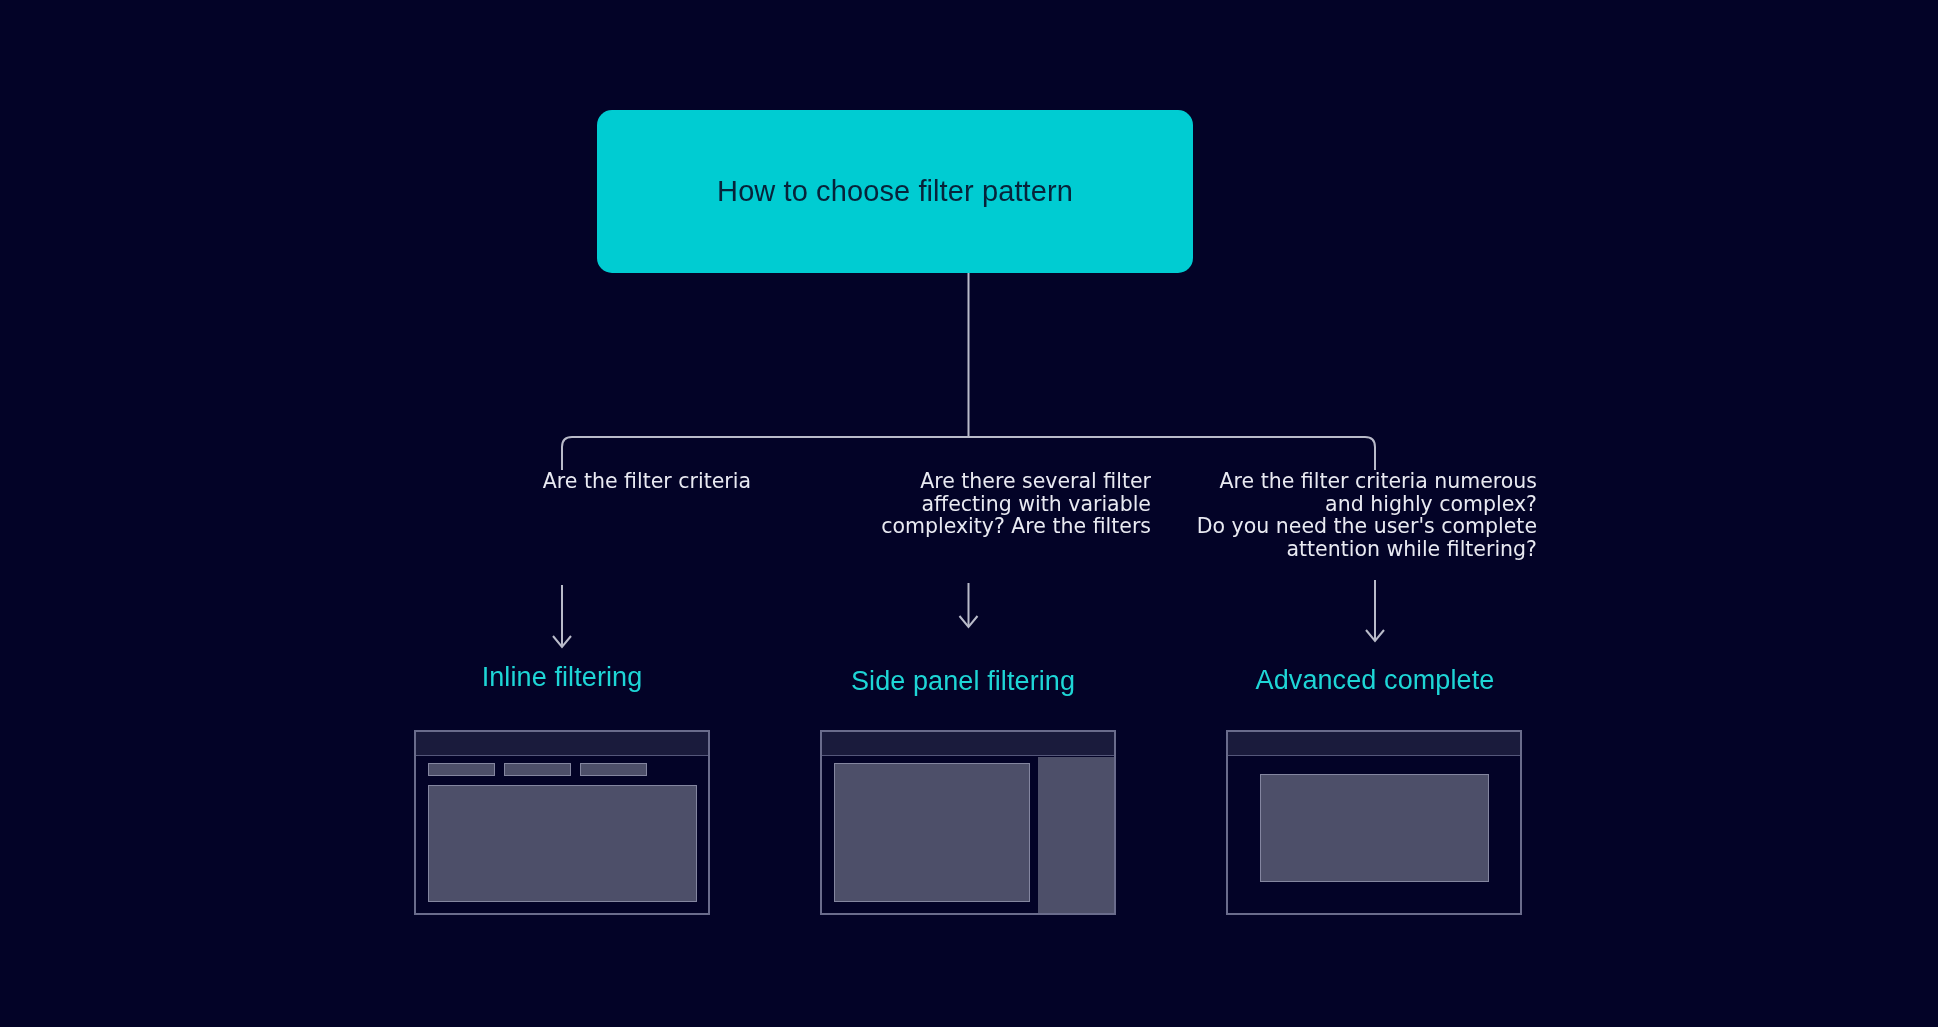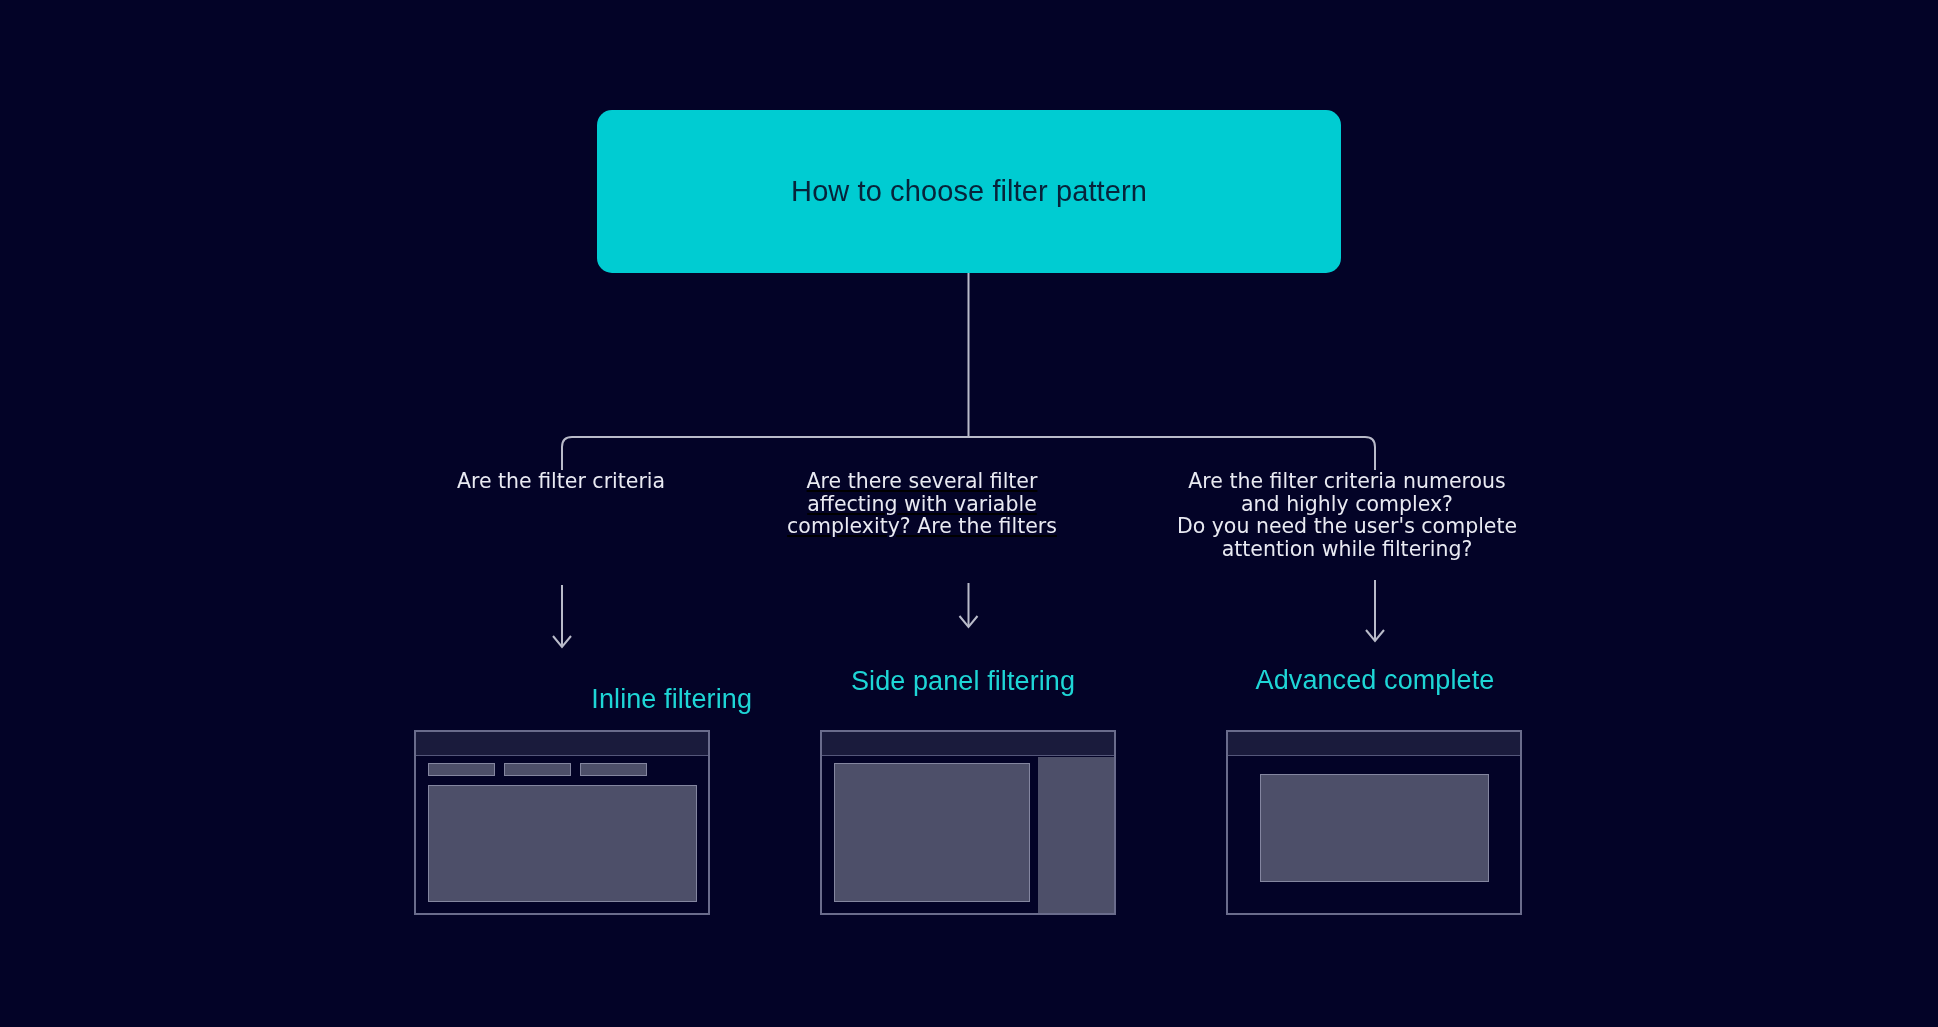--- a/index.html
+++ b/index.html
@@ -32,21 +32,21 @@
     width: 1938px;
     height: 1027px;
     pointer-events: none;
   }
 
   
   .root-node {
     position: absolute;
     left: 597px;
     top: 110px;
-    width: 744px;
+    width: 596px;
     height: 163px;
     border-radius: 15px;
     background: #00ccd2;
     display: flex;
     align-items: center;
     justify-content: center;
     box-sizing: border-box;
   }
   .root-node-title {
     color: #07233a;
@@ -58,45 +58,45 @@
   }
 
   
   .branch {
     position: absolute;
     top: 470px;
     width: 380px;
     text-align: center;
   }
   .branch-q1 { left: 371px; }
-  .branch-q2 { left: 732px; text-decoration: underline; }
+  .branch-q2 { left: 771px; }
   .branch-q3 { left: 1157px; }
 
   .question {
     color: #e9eaf2;
     font-size: 20.5px;
     line-height: 22.6px;
     font-weight: 400;
-    text-align: center;
+    text-align: right;
     font-family: "DejaVu Sans", sans-serif;
   }
   .question .qline { display: block; white-space: pre; }
 
   
   .result-label {
     position: absolute;
     width: 380px;
     text-align: center;
     color: #1ed6d6;
     font-size: 27px;
     font-weight: 400;
     font-family: "Liberation Sans", sans-serif;
     letter-spacing: 0.1px;
   }
-  .rl1 { left: 372px; top: 684px; text-align: right; }
+  .rl1 { left: 372px; top: 662px; }
   .rl2 { left: 773px; top: 666px; }
   .rl3 { left: 1185px; top: 665px; }
 
   
   .mockup {
     position: absolute;
     box-sizing: border-box;
     border: 2px solid #6a6c8c;
     background: #030327;
     overflow: hidden;

